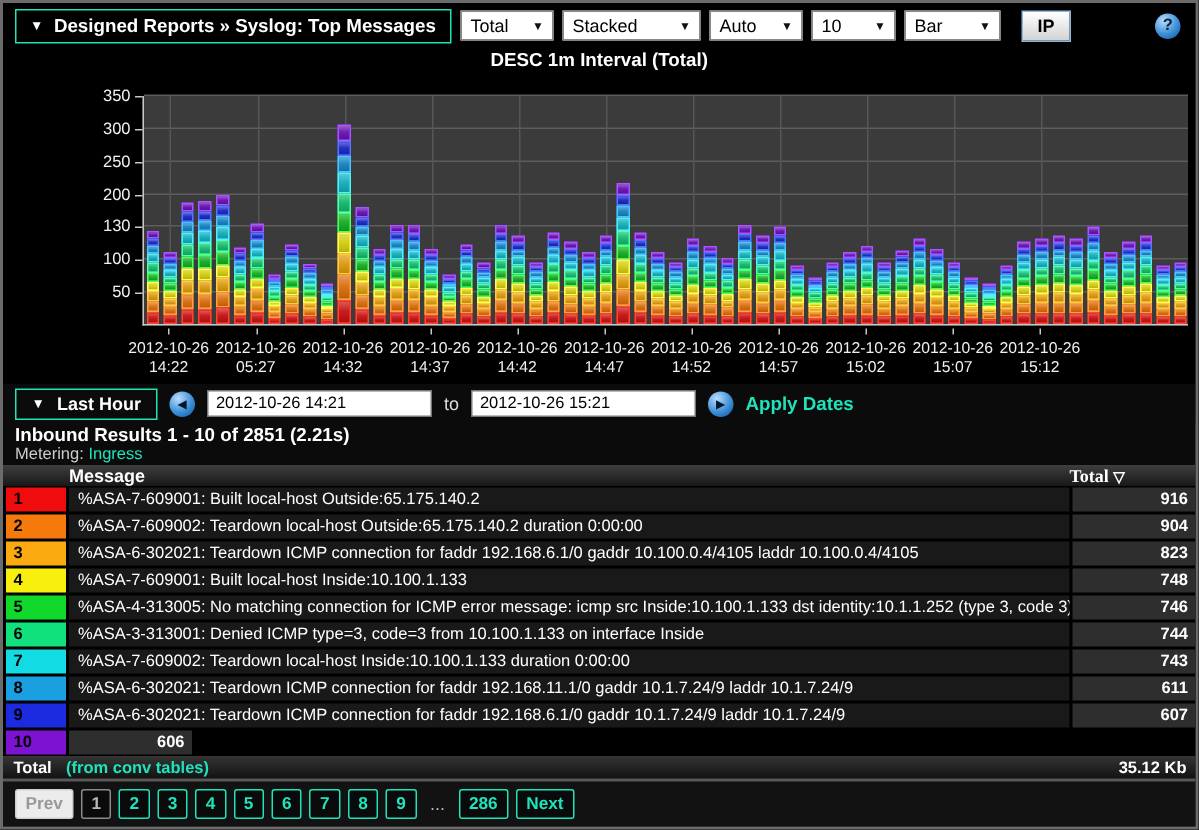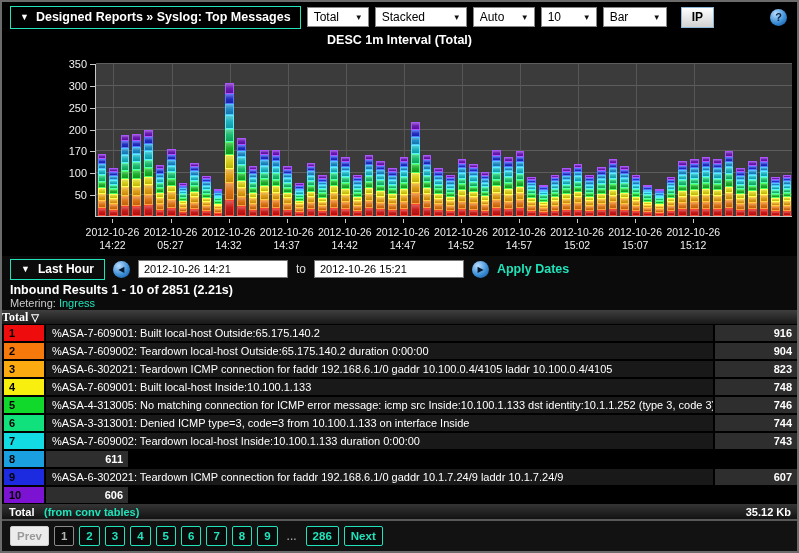--- a/index.html
+++ b/index.html
@@ -841,21 +841,21 @@
         <div class="seg" style="flex: 0 0 4.14282px; background: linear-gradient(rgba(255, 255, 255, 0.32), rgba(255, 255, 255, 0.05) 45%, rgba(0, 0, 0, 0.12)), rgb(18, 174, 188); border: 1px solid rgb(85, 238, 255);"></div>
         <div class="seg" style="flex: 0 0 3.40681px; background: linear-gradient(rgba(255, 255, 255, 0.32), rgba(255, 255, 255, 0.05) 45%, rgba(0, 0, 0, 0.12)), rgb(21, 131, 192); border: 1px solid rgb(79, 195, 255);"></div>
         <div class="seg" style="flex: 0 0 3.38451px; background: linear-gradient(rgba(255, 255, 255, 0.32), rgba(255, 255, 255, 0.05) 45%, rgba(0, 0, 0, 0.12)), rgb(26, 38, 192); border: 1px solid rgb(85, 119, 255);"></div>
         <div class="seg" style="flex: 0 0 3.37894px; background: linear-gradient(rgba(255, 255, 255, 0.32), rgba(255, 255, 255, 0.05) 45%, rgba(0, 0, 0, 0.12)), rgb(102, 18, 176); border: 1px solid rgb(170, 85, 255);"></div>
       </div>
     </div>
 <div class="ylab" style="left: 0px; top: 139.143px;">50</div>
     <div class="ytick" style="left: 88px; top: 145.143px;"></div>
     <div class="ylab" style="left: 0px; top: 117.286px;">100</div>
     <div class="ytick" style="left: 88px; top: 123.286px;"></div>
-    <div class="ylab" style="left: 0px; top: 95.4286px;">170</div>
+    <div class="ylab" style="left: 0px; top: 95.4286px;">130</div>
     <div class="ytick" style="left: 88px; top: 101.429px;"></div>
     <div class="ylab" style="left: 0px; top: 73.5714px;">200</div>
     <div class="ytick" style="left: 88px; top: 79.5714px;"></div>
     <div class="ylab" style="left: 0px; top: 51.7143px;">250</div>
     <div class="ytick" style="left: 88px; top: 57.7143px;"></div>
     <div class="ylab" style="left: 0px; top: 29.8571px;">300</div>
     <div class="ytick" style="left: 88px; top: 35.8571px;"></div>
     <div class="ylab" style="left: 0px; top: 8px;">350</div>
     <div class="ytick" style="left: 88px; top: 14px;"></div>
     <div class="xtick" style="left: 110.425px; top: 169px;"></div>
@@ -932,20 +932,21 @@
   <span class="apply">Apply Dates</span>
 </div>
 
 <div class="results">Inbound Results 1 - 10 of 2851 (2.21s)</div>
 <div class="metering">
   <span>Metering:</span>
   <span class="ing">Ingress</span>
 </div>
 
 <div class="thead">
+  <div class="h-msg">Message</div>
   <div class="h-tot">
     <span>Total</span><span class="sort">▽</span>
   </div>
 </div>
 <div id="tbody">
     <div class="trow">
       <div class="rank" style="background: rgb(238, 12, 12);">1</div>
       <div class="msg">%ASA-7-609001: Built local-host Outside:65.175.140.2</div>
       <div class="tot">916</div>
     </div>
@@ -974,20 +975,21 @@
       <div class="msg">%ASA-3-313001: Denied ICMP type=3, code=3 from 10.100.1.133 on interface Inside</div>
       <div class="tot">744</div>
     </div>
     <div class="trow">
       <div class="rank" style="background: rgb(18, 219, 228);">7</div>
       <div class="msg">%ASA-7-609002: Teardown local-host Inside:10.100.1.133 duration 0:00:00</div>
       <div class="tot">743</div>
     </div>
     <div class="trow">
       <div class="rank" style="background: rgb(26, 159, 224);">8</div>
+      <div class="msg">%ASA-6-302021: Teardown ICMP connection for faddr 192.168.11.1/0 gaddr 10.1.7.24/9 laddr 10.1.7.24/9</div>
       <div class="tot">611</div>
     </div>
     <div class="trow">
       <div class="rank" style="background: rgb(28, 42, 224);">9</div>
       <div class="msg">%ASA-6-302021: Teardown ICMP connection for faddr 192.168.6.1/0 gaddr 10.1.7.24/9 laddr 10.1.7.24/9</div>
       <div class="tot">607</div>
     </div>
     <div class="trow">
       <div class="rank" style="background: rgb(124, 18, 210);">10</div>
       <div class="tot">606</div>

